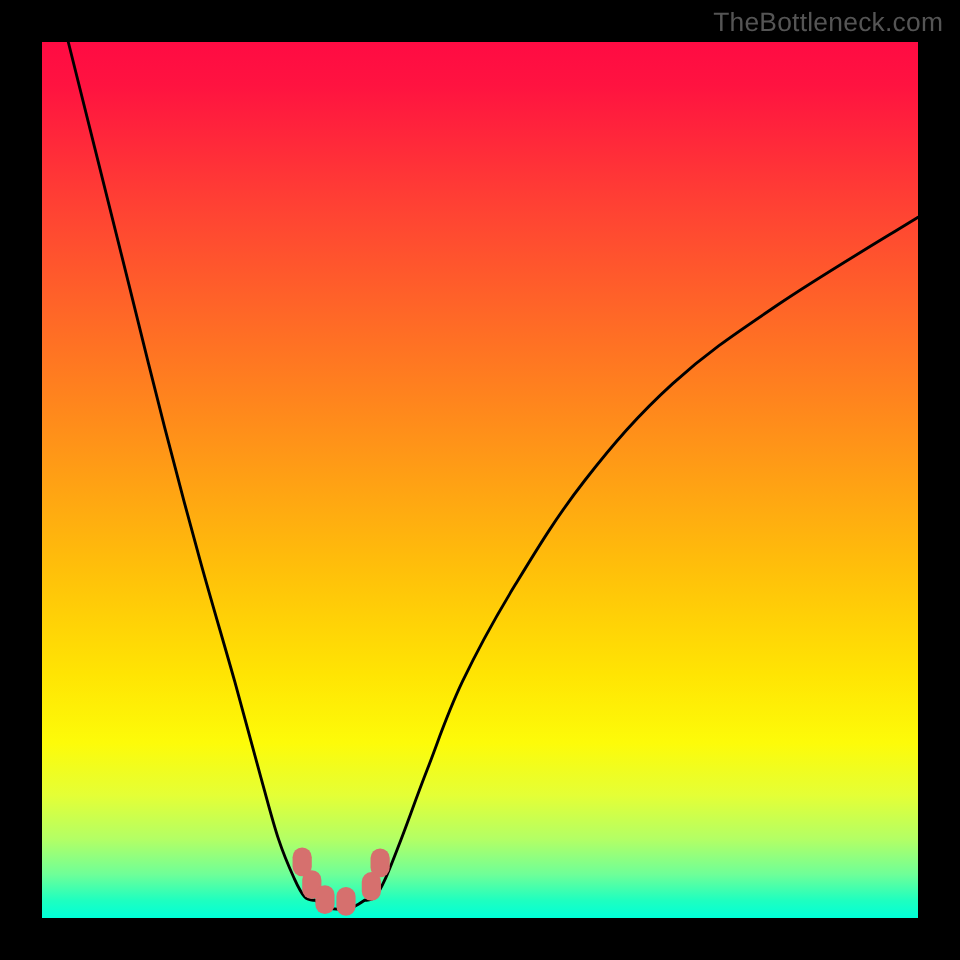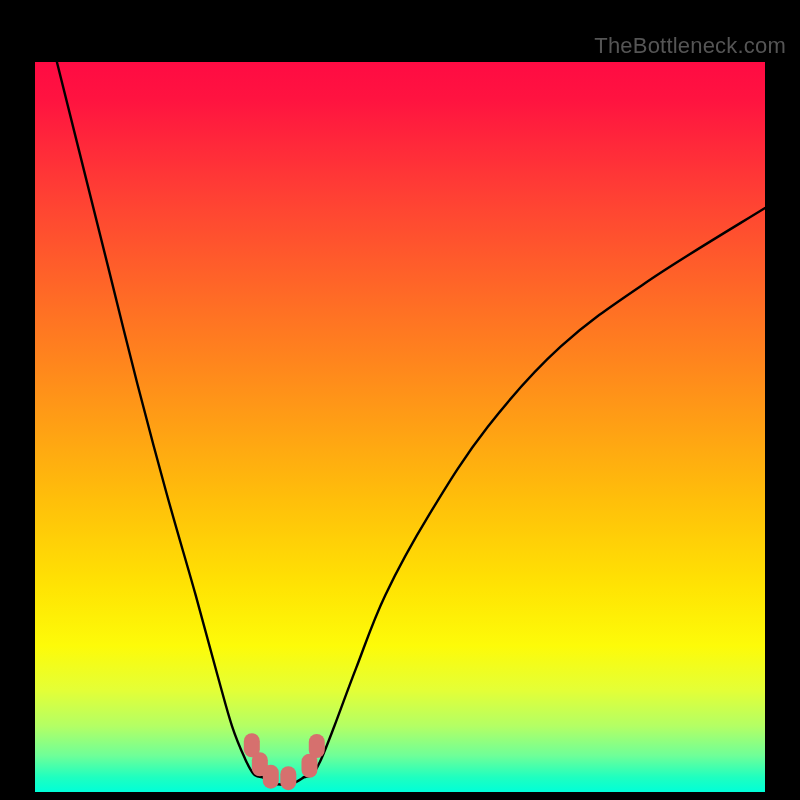--- a/index.html
+++ b/index.html
@@ -9,21 +9,20 @@
     height: 800px;
     overflow: hidden;
     background: #000;
     font-family: Arial, Helvetica, sans-serif;
   }
   .frame {
     position: relative;
     width: 800px;
     height: 628px;
     background: #000;
-    margin-top: 27px;
   }
   .watermark {
     position: absolute;
     top: 6px;
     right: 14px;
     color: #555;
     font-size: 22px;
     font-weight: 400;
     letter-spacing: 0.2px;
     user-select: none;

